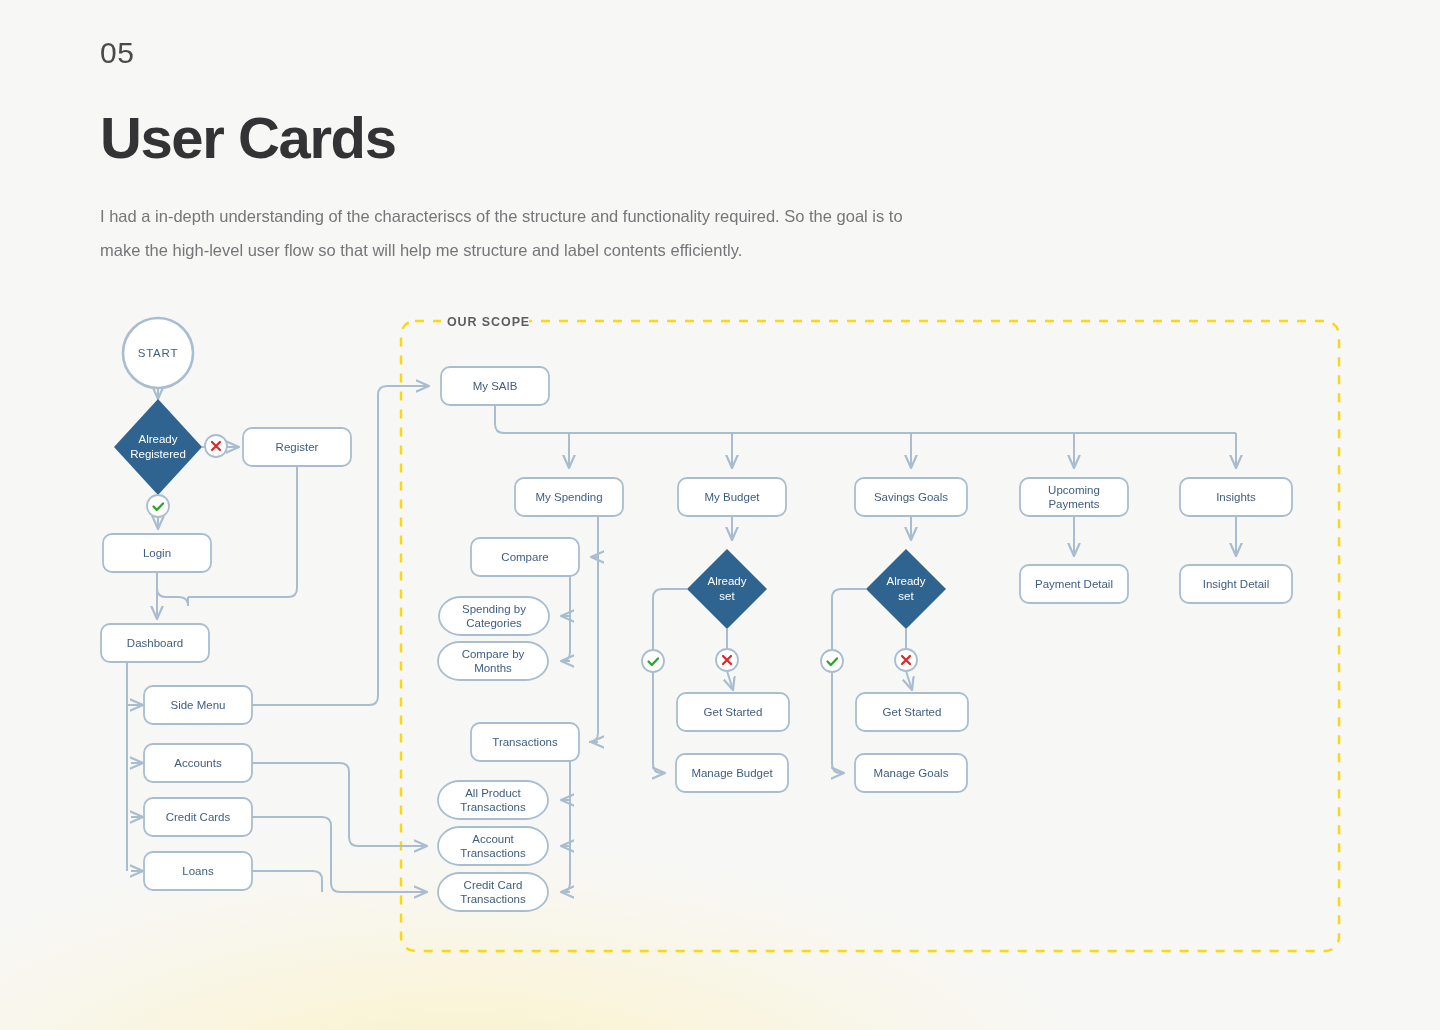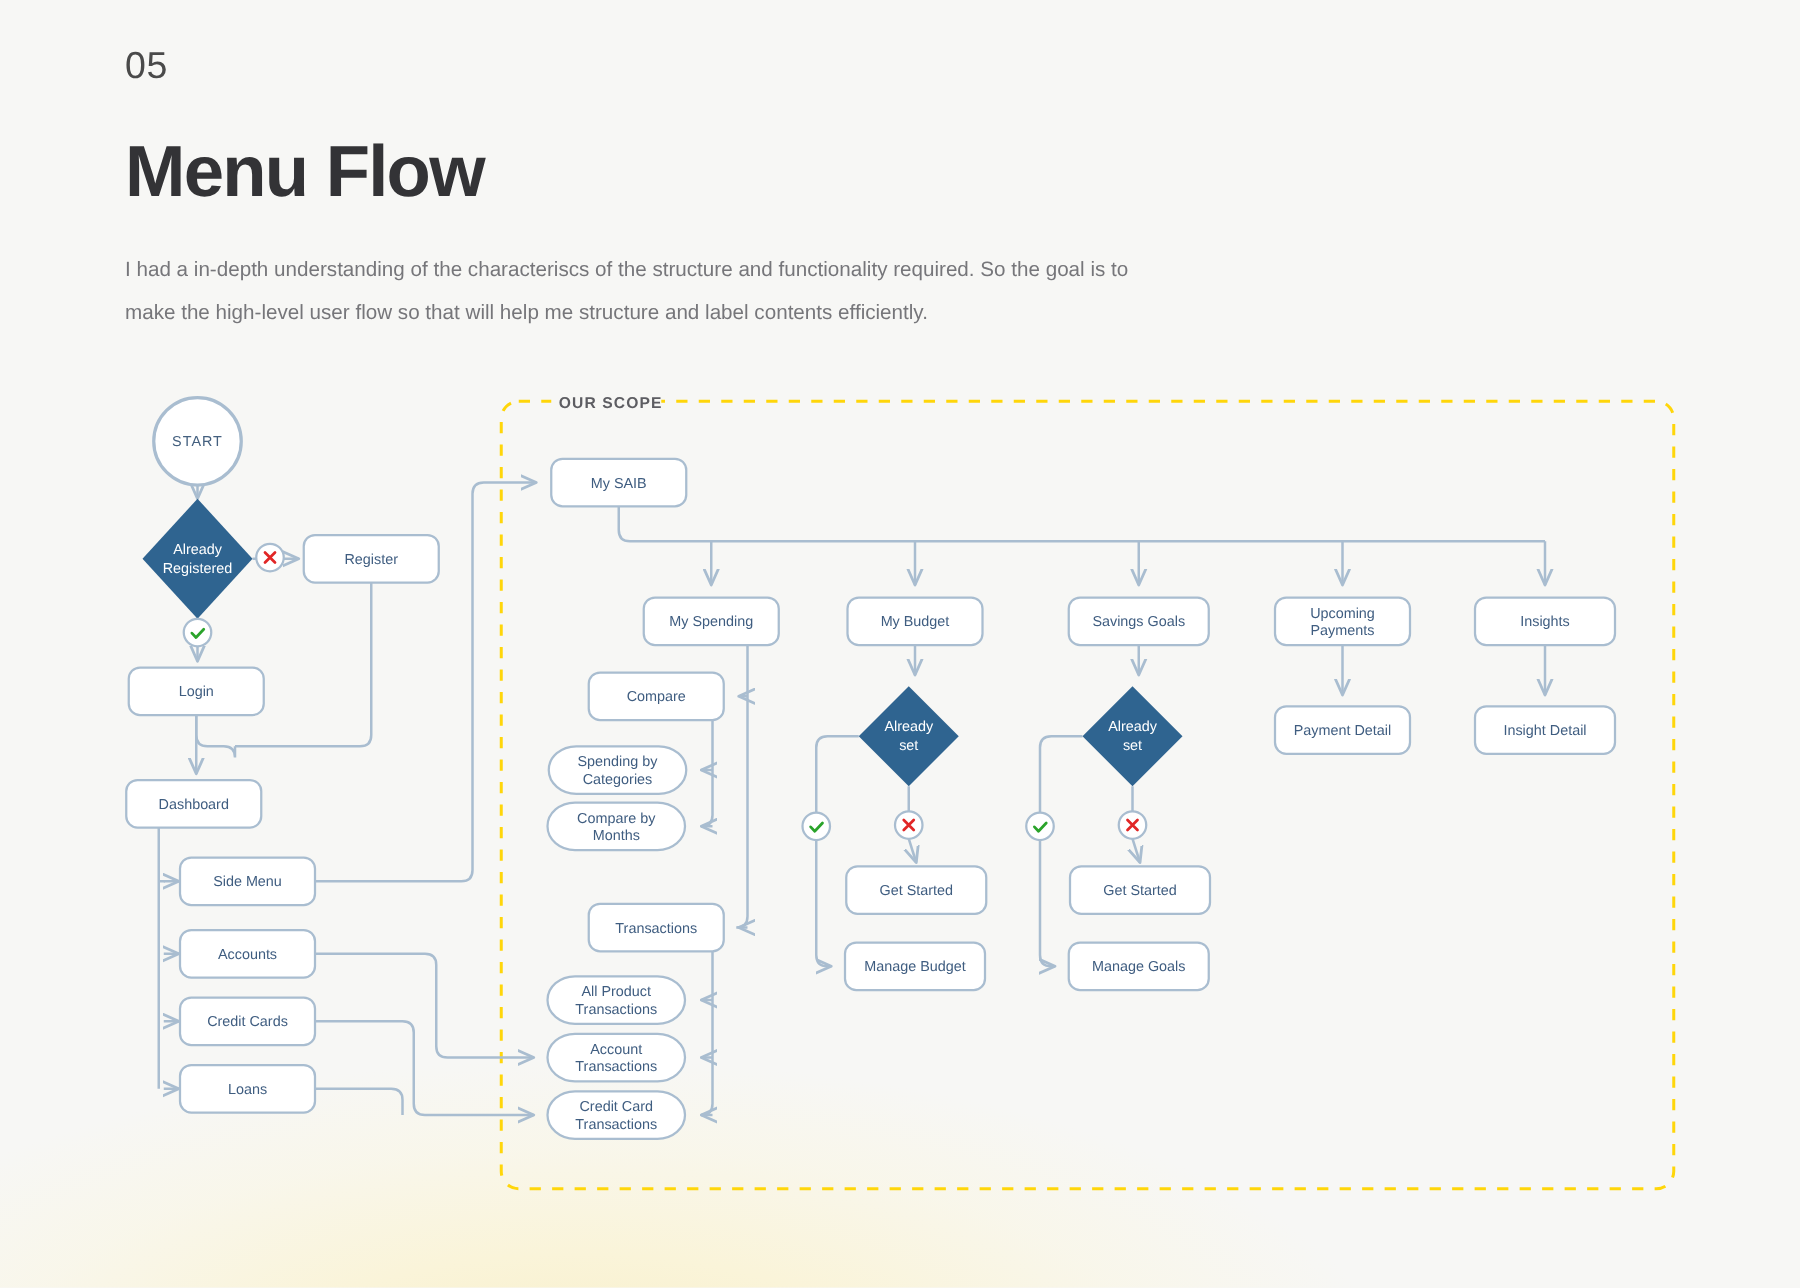--- a/index.html
+++ b/index.html
@@ -64,21 +64,21 @@
   .badge-no  { stroke: #e12626; stroke-width: 2.2; fill: none; stroke-linecap: round; }
 </style>
 </head>
 <body>
 
 <div class="page">
   <div class="bg-glow"></div>
 
   <div class="header">
     <div class="sec-num">05</div>
-    <h1 class="sec-title">Menu Flow</h1>
+    <h1 class="sec-title">User Cards</h1>
     <p class="sec-desc">I had a in-depth understanding of the characteriscs of the structure and functionality required. So the goal is to make the high-level user flow so that will help me structure and label contents efficiently.</p>
   </div>
 
   <div class="flow-wrap">
     <svg class="flow" viewBox="0 0 1440 1030">
       <defs>
         <marker id="arrow" viewBox="0 0 10 10" refX="9" refY="5" markerWidth="7" markerHeight="7" orient="auto-start-reverse">
           <path d="M 0 1 L 9 5 L 0 9" fill="none" stroke="#a9bdd0" stroke-width="1.6" stroke-linecap="round" stroke-linejoin="round"></path>
         </marker>
       </defs>

